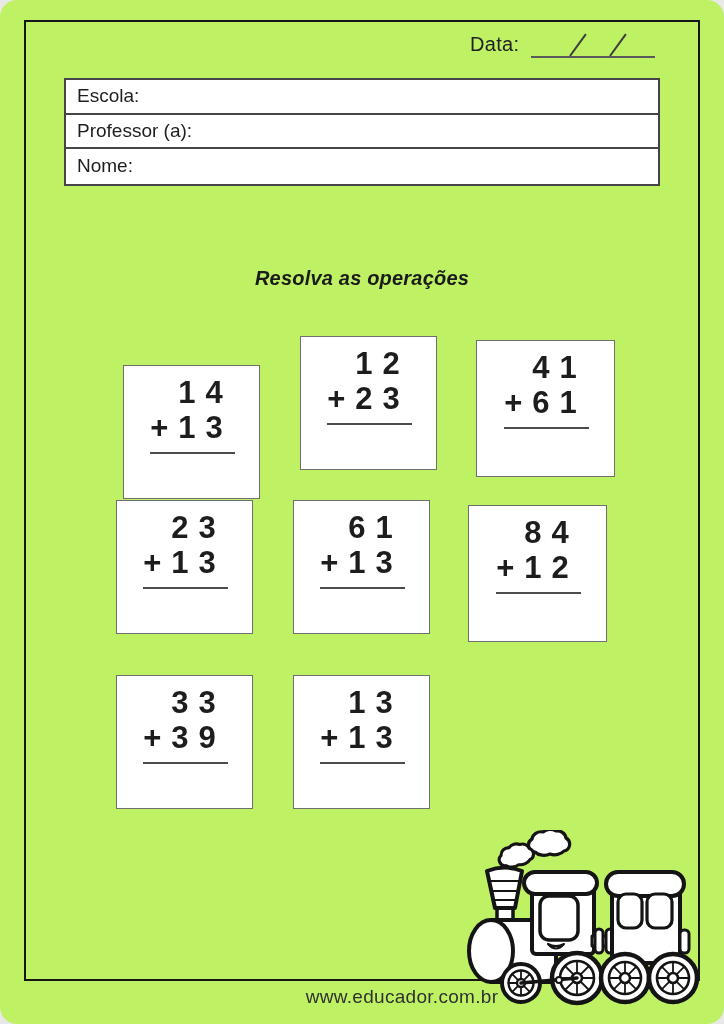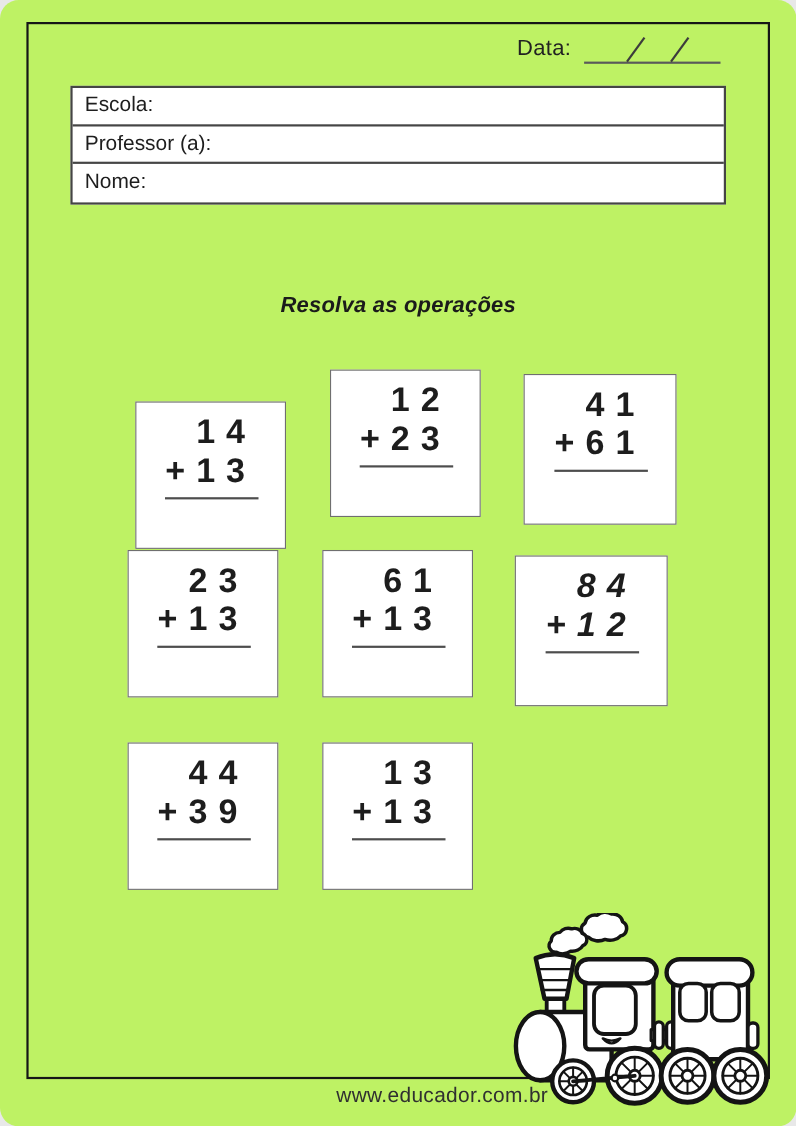--- a/index.html
+++ b/index.html
@@ -45,21 +45,21 @@
     font-size:20px; font-weight:700; letter-spacing:0.2px; color:#1b1b1b; z-index:2;font-style:italic;
   }
   
   .problem {
     position:absolute; width:137px; height:134px; border:1.4px solid #6f6f6f;
     background:#fff; display:flex; flex-direction:column; align-items:center;
     padding-top:9px; z-index:2;
   }
   .problem.col3 { width:139px; height:137px; }
   .p0 { left:123px; top:336px;margin-top:29px; } .p1 { left:300px; top:336px; } .p2 { left:476px; top:340px; }
-  .p3 { left:116px; top:500px; } .p4 { left:293px; top:500px; } .p5 { left:468px; top:505px;font-style:italic; }
+  .p3 { left:116px; top:500px; } .p4 { left:293px; top:500px; } .p5 { left:468px; top:505px; }
   .p6 { left:116px; top:675px; } .p7 { left:293px; top:675px; } .p8 { left:468px; top:682px; }
   .p-inner { display:inline-flex; flex-direction:column; }
   .op-row {
     font-size:31px; font-weight:700; letter-spacing:10px; line-height:35px;
     white-space:nowrap; color:#1d1d1d;
   }
   .op-row .ghost { visibility:hidden; }
   .answer-line {
     margin-top:7px; width:calc(100% + 2px); height:0;
     border-bottom:2px solid #4d4d4d;
@@ -141,21 +141,21 @@
   </div>
   <div class="problem p5 col3">
     <div class="p-inner">
       <div class="op-row"><span class="ghost">+</span><span>84</span></div>
       <div class="op-row"><span>+</span><span>12</span></div>
       <div class="answer-line"></div>
     </div>
   </div>
   <div class="problem p6">
     <div class="p-inner">
-      <div class="op-row"><span class="ghost">+</span><span>44</span></div>
+      <div class="op-row"><span class="ghost">+</span><span>33</span></div>
       <div class="op-row"><span>+</span><span>39</span></div>
       <div class="answer-line"></div>
     </div>
   </div>
   <div class="problem p7">
     <div class="p-inner">
       <div class="op-row"><span class="ghost">+</span><span>13</span></div>
       <div class="op-row"><span>+</span><span>13</span></div>
       <div class="answer-line"></div>
     </div>

